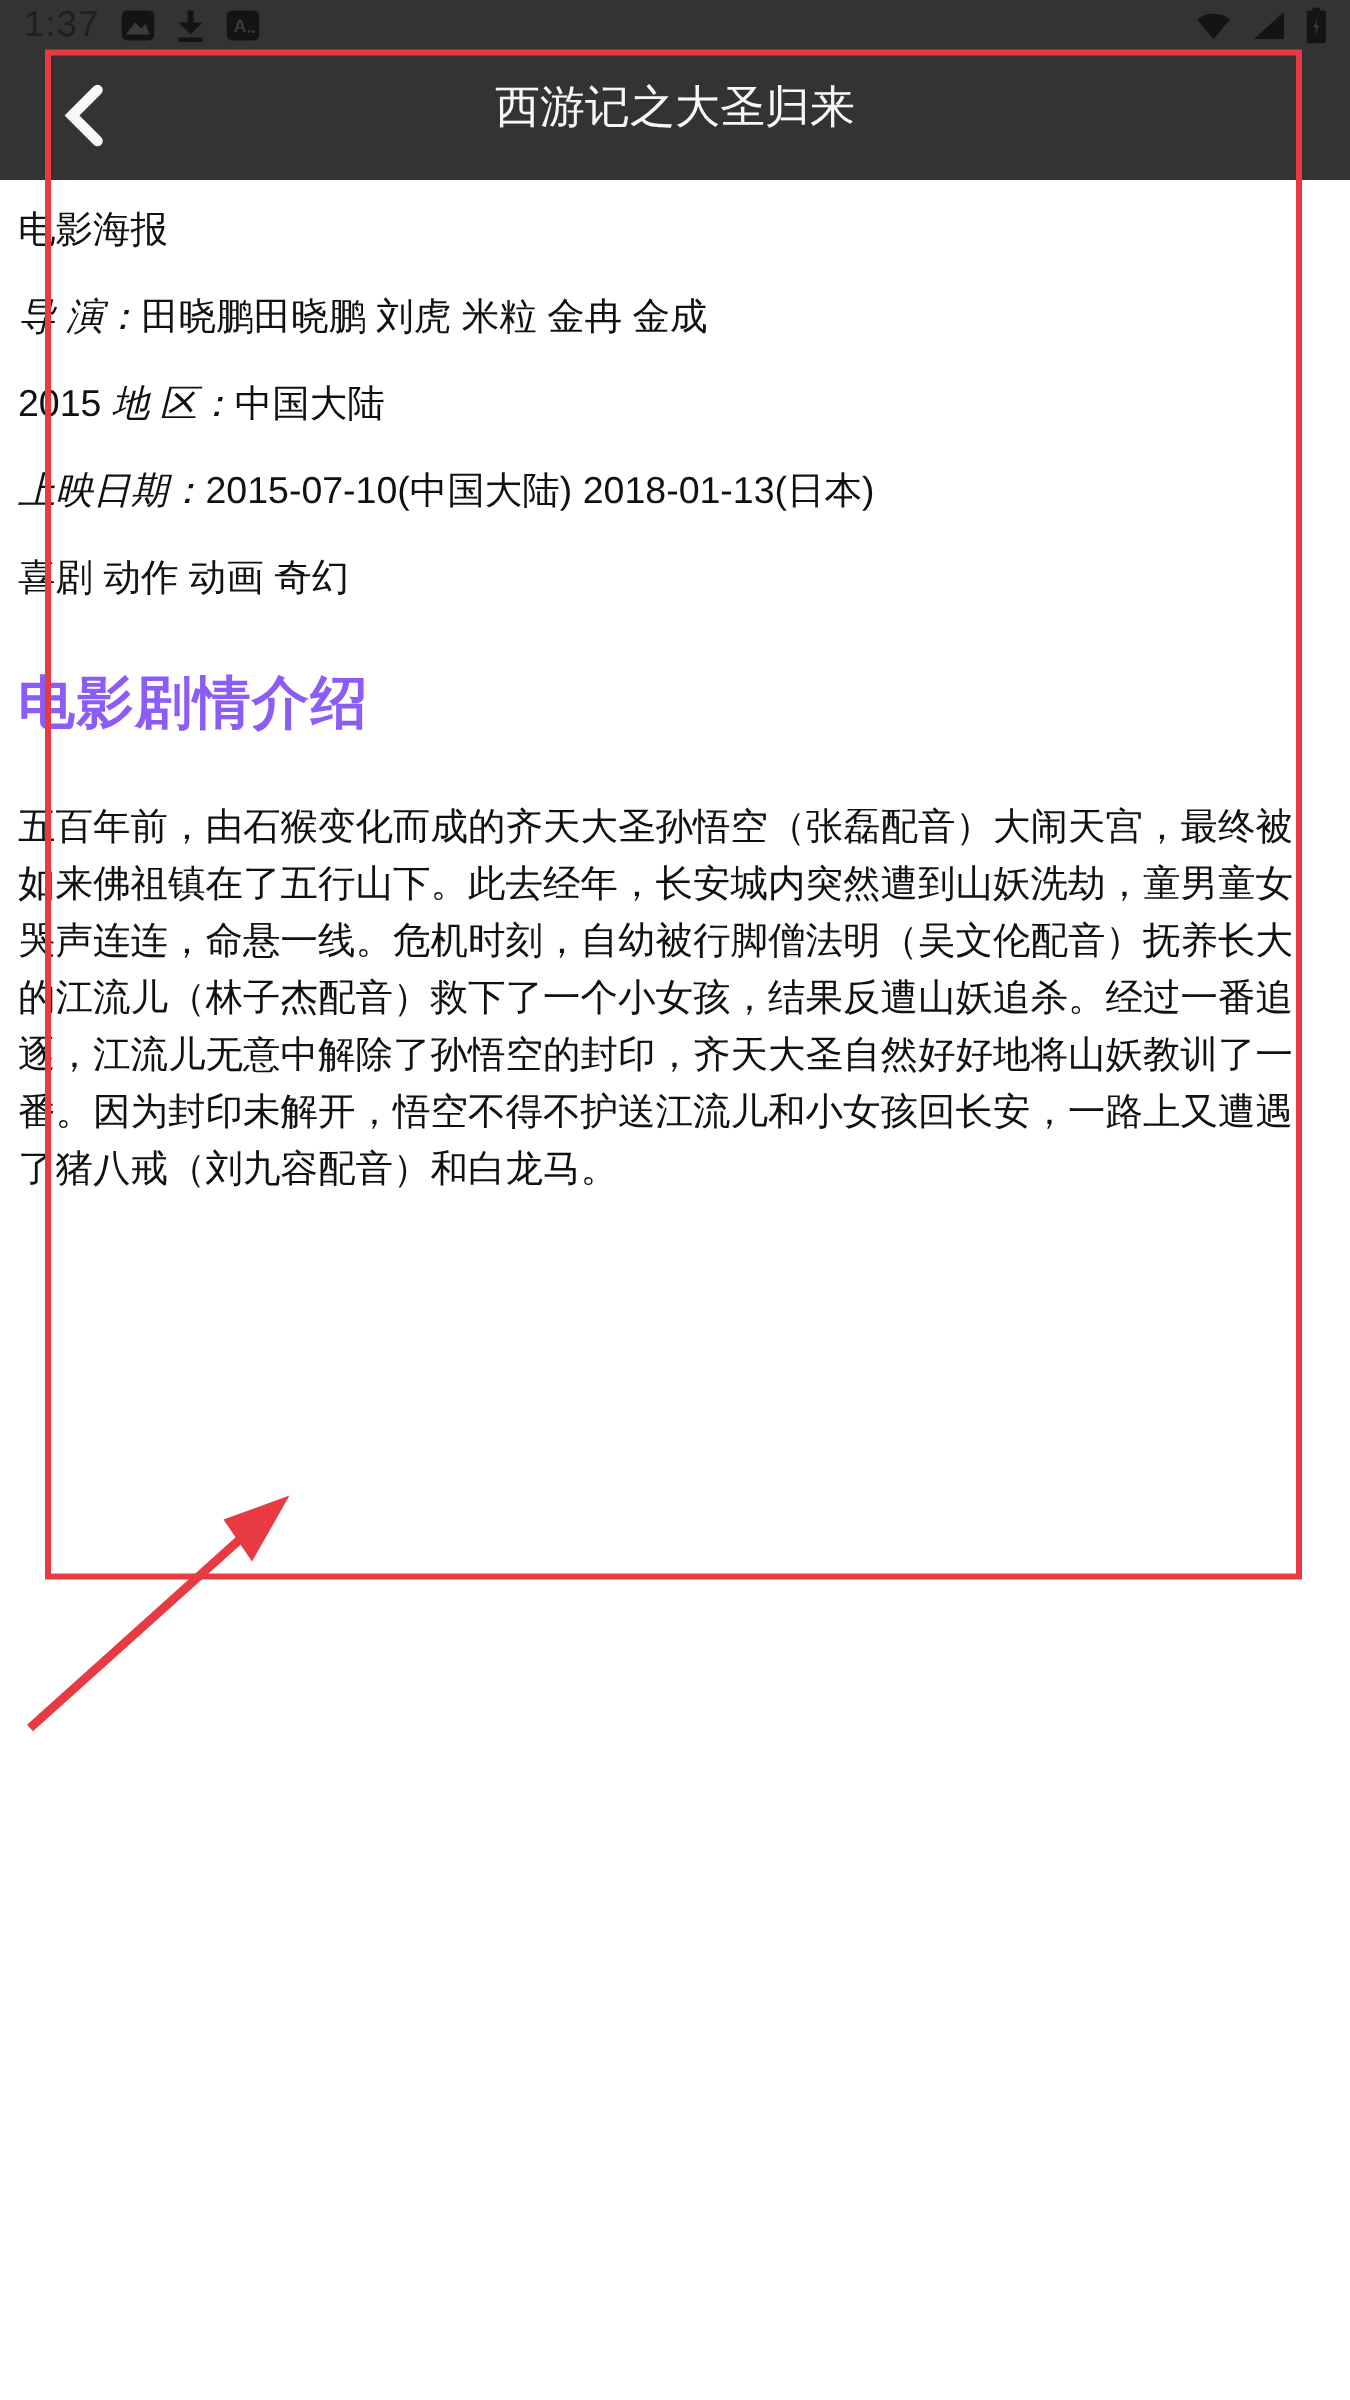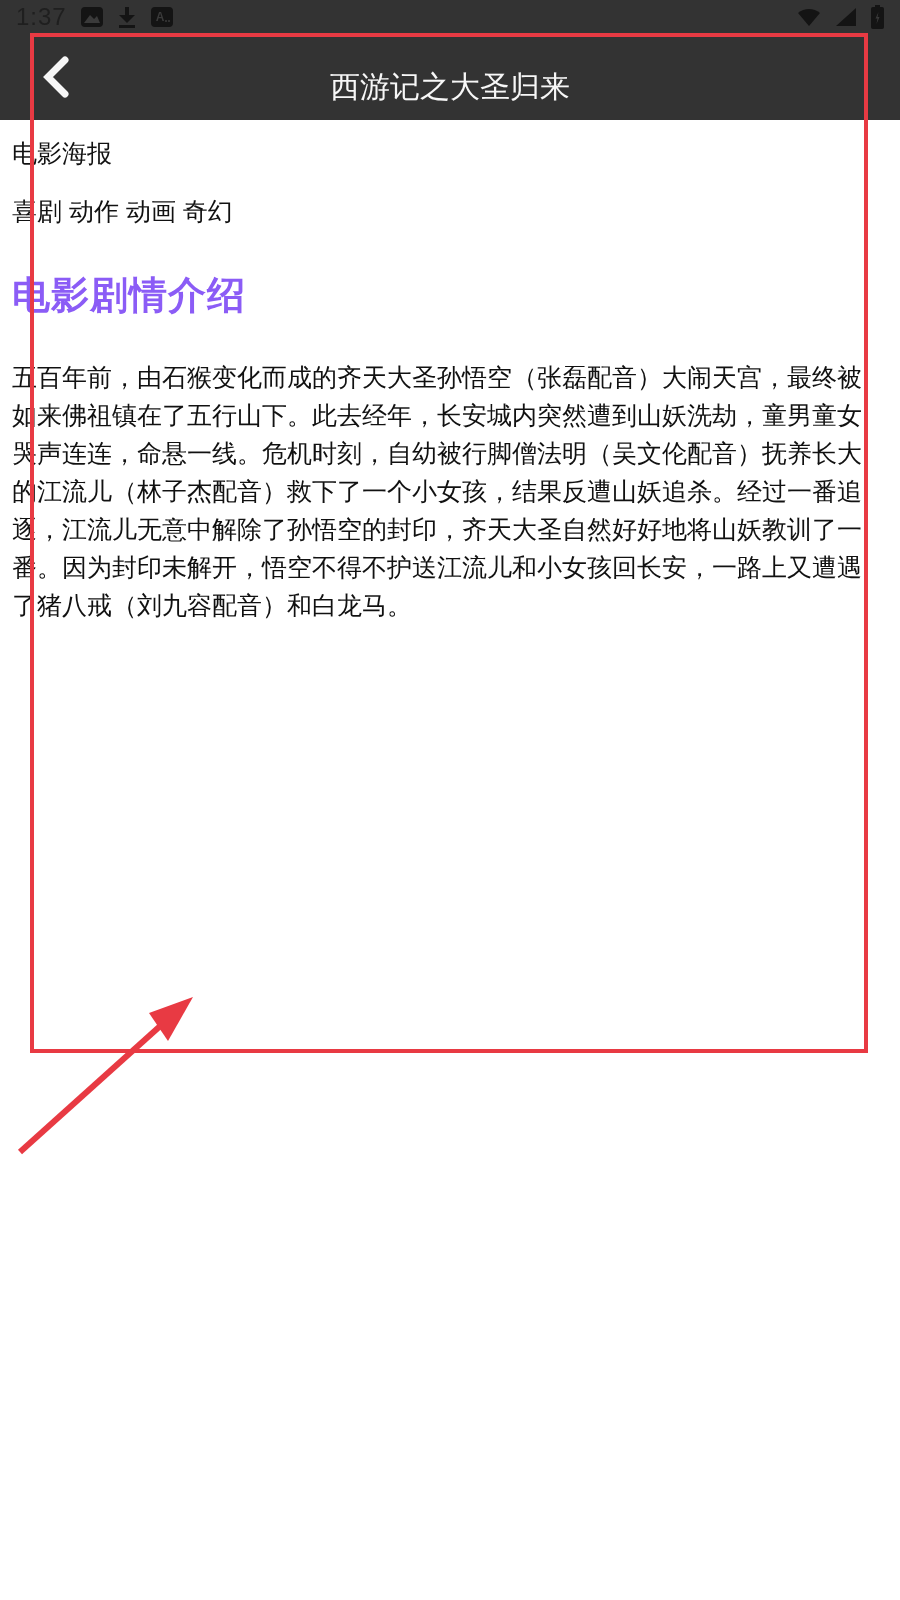--- a/index.html
+++ b/index.html
@@ -12,21 +12,21 @@
   .statusbar{
     position:absolute;left:0;top:0;width:900px;height:34px;
     display:flex;align-items:center;justify-content:space-between;
     padding:0 16px;box-sizing:border-box;
   }
   .status-left,.status-right{display:flex;align-items:center;gap:14px;}
   .status-time{font-size:24px;color:#1f1f1f;letter-spacing:1px;}
   .sicon{display:block;}
   .appheader{
     position:absolute;left:0;top:34px;width:900px;height:74px;
-    display:flex;align-items:flex-end;justify-content:center;
+    display:flex;align-items:center;justify-content:center;
   }
   .back-btn{
     position:absolute;left:26px;top:0;height:86px;width:60px;
     display:flex;align-items:center;justify-content:center;cursor:pointer;background:none;border:none;padding:0;
   }
   .header-title{color:#f7f7f7;font-size:30px;font-weight:500;}
   
   .content{
     position:absolute;left:0;top:120px;width:883px;box-sizing:border-box;
     padding:0 12px;color:#111111;font-size:25px;line-height:38px;
@@ -95,23 +95,26 @@
       </button>
       <span class="header-title">西游记之大圣归来</span>
     </div>
   </div>
 
   <div class="content">
     <p class="first">电影海报</p>
 
 
 
+    <p><i>导 演：</i><span>田晓鹏田晓鹏 刘虎 米粒 金冉 金成</span></p>
+
+    <p><span>2015 </span><i>地 区：</i><span>中国大陆</span></p>
 
 
-
+    <p><i>上映日期：</i><span>2015-07-10(中国大陆) 2018-01-13(日本)</span></p>
 
     <p>喜剧 动作 动画 奇幻</p>
 
     <h1>电影剧情介绍</h1>
 
     <p class="plot">五百年前，由石猴变化而成的齐天大圣孙悟空（张磊配音）大闹天宫，最终被如来佛祖镇在了五行山下。此去经年，长安城内突然遭到山妖洗劫，童男童女哭声连连，命悬一线。危机时刻，自幼被行脚僧法明（吴文伦配音）抚养长大的江流儿（林子杰配音）救下了一个小女孩，结果反遭山妖追杀。经过一番追逐，江流儿无意中解除了孙悟空的封印，齐天大圣自然好好地将山妖教训了一番。因为封印未解开，悟空不得不护送江流儿和小女孩回长安，一路上又遭遇了猪八戒（刘九容配音）和白龙马。</p>
   </div>
 
   <div class="annotation-rect"></div>
 

